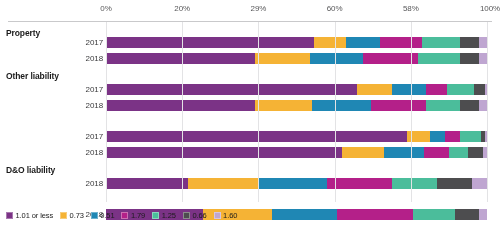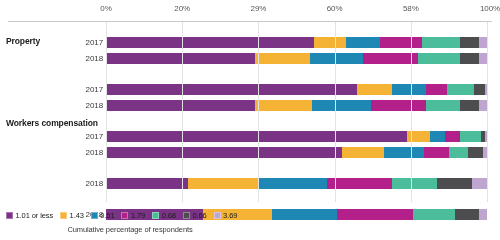--- a/index.html
+++ b/index.html
@@ -96,21 +96,21 @@
     <div class="axis-rule"></div>
   <div class="tick-label" style="left: 106px;">0%</div>
       <div class="tick-label" style="left: 182.2px;">20%</div>
       <div class="tick-label" style="left: 258.4px;">29%</div>
       <div class="tick-label" style="left: 334.6px;">60%</div>
       <div class="tick-label" style="left: 410.8px;">58%</div>
       <div class="tick-label" style="left: 490px;">100%</div>
     </div>
 
   <div class="plot">
-      <div class="group-label" style="top: 14px;">Property</div>
+      <div class="group-label" style="top: 6px;">Property</div>
       <div class="row" style="top: 15px; left: 0px; width: 500px;">
         <div class="row-label" style="left: 43px;">2017</div>
         <div class="bar" style="left: 106px; width: 381px;">
           <div class="seg" title="1.01 or less: 54.5%" style="left: 0px; width: 207.645px; background: rgb(123, 51, 134);"></div>
           <div class="seg" title="1.02: 8.5%" style="left: 207.645px; width: 32.385px; background: rgb(245, 179, 53);"></div>
           <div class="seg" title="1.05: 9%" style="left: 240.03px; width: 34.29px; background: rgb(31, 135, 180);"></div>
           <div class="seg" title="1.10: 11%" style="left: 274.32px; width: 41.91px; background: rgb(180, 32, 137);"></div>
           <div class="seg" title="1.25: 10%" style="left: 316.23px; width: 38.1px; background: rgb(75, 189, 155);"></div>
           <div class="seg" title="1.50: 5%" style="left: 354.33px; width: 19.05px; background: rgb(77, 77, 79);"></div>
           <div class="seg" title="2.00: 2%" style="left: 373.38px; width: 7.62px; background: rgb(191, 166, 209);"></div>
@@ -121,20 +121,21 @@
         <div class="bar" style="left: 106px; width: 381px;">
           <div class="seg" title="1.01 or less: 39%" style="left: 0px; width: 148.59px; background: rgb(123, 51, 134);"></div>
           <div class="seg" title="1.02: 14.5%" style="left: 148.59px; width: 55.245px; background: rgb(245, 179, 53);"></div>
           <div class="seg" title="1.05: 14%" style="left: 203.835px; width: 53.34px; background: rgb(31, 135, 180);"></div>
           <div class="seg" title="1.10: 14.5%" style="left: 257.175px; width: 55.245px; background: rgb(180, 32, 137);"></div>
           <div class="seg" title="1.25: 11%" style="left: 312.42px; width: 41.91px; background: rgb(75, 189, 155);"></div>
           <div class="seg" title="1.50: 5%" style="left: 354.33px; width: 19.05px; background: rgb(77, 77, 79);"></div>
           <div class="seg" title="2.00: 2%" style="left: 373.38px; width: 7.62px; background: rgb(191, 166, 209);"></div>
         </div>
       </div>
+      <div class="group-label" style="top: 49px;">Other liability</div>
       <div class="row" style="top: 62px; left: 0px; width: 500px;">
         <div class="row-label" style="left: 43px;">2017</div>
         <div class="bar" style="left: 106px; width: 381px;">
           <div class="seg" title="1.01 or less: 66%" style="left: 0px; width: 251.46px; background: rgb(123, 51, 134);"></div>
           <div class="seg" title="1.02: 9%" style="left: 251.46px; width: 34.29px; background: rgb(245, 179, 53);"></div>
           <div class="seg" title="1.05: 9%" style="left: 285.75px; width: 34.29px; background: rgb(31, 135, 180);"></div>
           <div class="seg" title="1.10: 5.5%" style="left: 320.04px; width: 20.955px; background: rgb(180, 32, 137);"></div>
           <div class="seg" title="1.25: 7%" style="left: 340.995px; width: 26.67px; background: rgb(75, 189, 155);"></div>
           <div class="seg" title="1.50: 3%" style="left: 367.665px; width: 11.43px; background: rgb(77, 77, 79);"></div>
           <div class="seg" title="2.00: 0.5%" style="left: 379.095px; width: 1.905px; background: rgb(191, 166, 209);"></div>
@@ -145,21 +146,20 @@
         <div class="bar" style="left: 106px; width: 381px;">
           <div class="seg" title="1.01 or less: 39%" style="left: 0px; width: 148.59px; background: rgb(123, 51, 134);"></div>
           <div class="seg" title="1.02: 15%" style="left: 148.59px; width: 57.15px; background: rgb(245, 179, 53);"></div>
           <div class="seg" title="1.05: 15.5%" style="left: 205.74px; width: 59.055px; background: rgb(31, 135, 180);"></div>
           <div class="seg" title="1.10: 14.5%" style="left: 264.795px; width: 55.245px; background: rgb(180, 32, 137);"></div>
           <div class="seg" title="1.25: 9%" style="left: 320.04px; width: 34.29px; background: rgb(75, 189, 155);"></div>
           <div class="seg" title="1.50: 5%" style="left: 354.33px; width: 19.05px; background: rgb(77, 77, 79);"></div>
           <div class="seg" title="2.00: 2%" style="left: 373.38px; width: 7.62px; background: rgb(191, 166, 209);"></div>
         </div>
       </div>
-      <div class="group-label" style="top: 96px;">Workers compensation</div>
       <div class="row" style="top: 109px; left: 0px; width: 500px;">
         <div class="row-label" style="left: 43px;">2017</div>
         <div class="bar" style="left: 106px; width: 381px;">
           <div class="seg" title="1.01 or less: 79%" style="left: 0px; width: 300.99px; background: rgb(123, 51, 134);"></div>
           <div class="seg" title="1.02: 6%" style="left: 300.99px; width: 22.86px; background: rgb(245, 179, 53);"></div>
           <div class="seg" title="1.05: 4%" style="left: 323.85px; width: 15.24px; background: rgb(31, 135, 180);"></div>
           <div class="seg" title="1.10: 4%" style="left: 339.09px; width: 15.24px; background: rgb(180, 32, 137);"></div>
           <div class="seg" title="1.25: 5.5%" style="left: 354.33px; width: 20.955px; background: rgb(75, 189, 155);"></div>
           <div class="seg" title="1.50: 1%" style="left: 375.285px; width: 3.81px; background: rgb(77, 77, 79);"></div>
           <div class="seg" title="2.00: 0.5%" style="left: 379.095px; width: 1.905px; background: rgb(191, 166, 209);"></div>
@@ -170,20 +170,21 @@
         <div class="bar" style="left: 106px; width: 381px;">
           <div class="seg" title="1.01 or less: 62%" style="left: 0px; width: 236.22px; background: rgb(123, 51, 134);"></div>
           <div class="seg" title="1.02: 11%" style="left: 236.22px; width: 41.91px; background: rgb(245, 179, 53);"></div>
           <div class="seg" title="1.05: 10.5%" style="left: 278.13px; width: 40.005px; background: rgb(31, 135, 180);"></div>
           <div class="seg" title="1.10: 6.5%" style="left: 318.135px; width: 24.765px; background: rgb(180, 32, 137);"></div>
           <div class="seg" title="1.25: 5%" style="left: 342.9px; width: 19.05px; background: rgb(75, 189, 155);"></div>
           <div class="seg" title="1.50: 4%" style="left: 361.95px; width: 15.24px; background: rgb(77, 77, 79);"></div>
           <div class="seg" title="2.00: 1%" style="left: 377.19px; width: 3.81px; background: rgb(191, 166, 209);"></div>
         </div>
       </div>
+      <div class="group-label" style="top: 143px;">D&amp;O liability</div>
       <div class="row" style="top: 156px; left: 0px; width: 500px;">
         <div class="row-label" style="left: 43px;">2018</div>
         <div class="bar" style="left: 106px; width: 381px;">
           <div class="seg" title="1.01 or less: 21.5%" style="left: 0px; width: 81.915px; background: rgb(123, 51, 134);"></div>
           <div class="seg" title="1.02: 18.5%" style="left: 81.915px; width: 70.485px; background: rgb(245, 179, 53);"></div>
           <div class="seg" title="1.05: 18%" style="left: 152.4px; width: 68.58px; background: rgb(31, 135, 180);"></div>
           <div class="seg" title="1.10: 17%" style="left: 220.98px; width: 64.77px; background: rgb(180, 32, 137);"></div>
           <div class="seg" title="1.25: 12%" style="left: 285.75px; width: 45.72px; background: rgb(75, 189, 155);"></div>
           <div class="seg" title="1.50: 9%" style="left: 331.47px; width: 34.29px; background: rgb(77, 77, 79);"></div>
           <div class="seg" title="2.00: 4%" style="left: 365.76px; width: 15.24px; background: rgb(191, 166, 209);"></div>
@@ -203,45 +204,44 @@
       </div>
     </div>
 
   <div class="legend">
       <div class="legend-item">
         <span class="legend-swatch" style="background: rgb(123, 51, 134);"></span>
         <span class="legend-text">1.01 or less</span>
       </div>
       <div class="legend-item">
         <span class="legend-swatch" style="background: rgb(245, 179, 53);"></span>
-        <span class="legend-text">1.43</span>
+        <span class="legend-text">0.73</span>
       </div>
       <div class="legend-item">
         <span class="legend-swatch" style="background: rgb(31, 135, 180);"></span>
         <span class="legend-text">0.51</span>
       </div>
       <div class="legend-item">
         <span class="legend-swatch" style="background: rgb(180, 32, 137);"></span>
         <span class="legend-text">1.79</span>
       </div>
       <div class="legend-item">
         <span class="legend-swatch" style="background: rgb(75, 189, 155);"></span>
-        <span class="legend-text">0.68</span>
+        <span class="legend-text">1.25</span>
       </div>
       <div class="legend-item">
         <span class="legend-swatch" style="background: rgb(77, 77, 79);"></span>
         <span class="legend-text">0.66</span>
       </div>
       <div class="legend-item">
         <span class="legend-swatch" style="background: rgb(191, 166, 209);"></span>
-        <span class="legend-text">3.69</span>
+        <span class="legend-text">1.60</span>
       </div>
     </div>
 
-  <div class="caption">Cumulative percentage of respondents</div>
 
 <div class="gridline" style="left: 106px; height: 180px;"></div>
     <div class="gridline" style="left: 182.2px; height: 180px;"></div>
     <div class="gridline" style="left: 258.4px; height: 180px;"></div>
     <div class="gridline" style="left: 334.6px; height: 180px;"></div>
     <div class="gridline" style="left: 410.8px; height: 180px;"></div>
     <div class="gridline" style="left: 487px; height: 180px;"></div>
   </div>
 
 </body></html>

